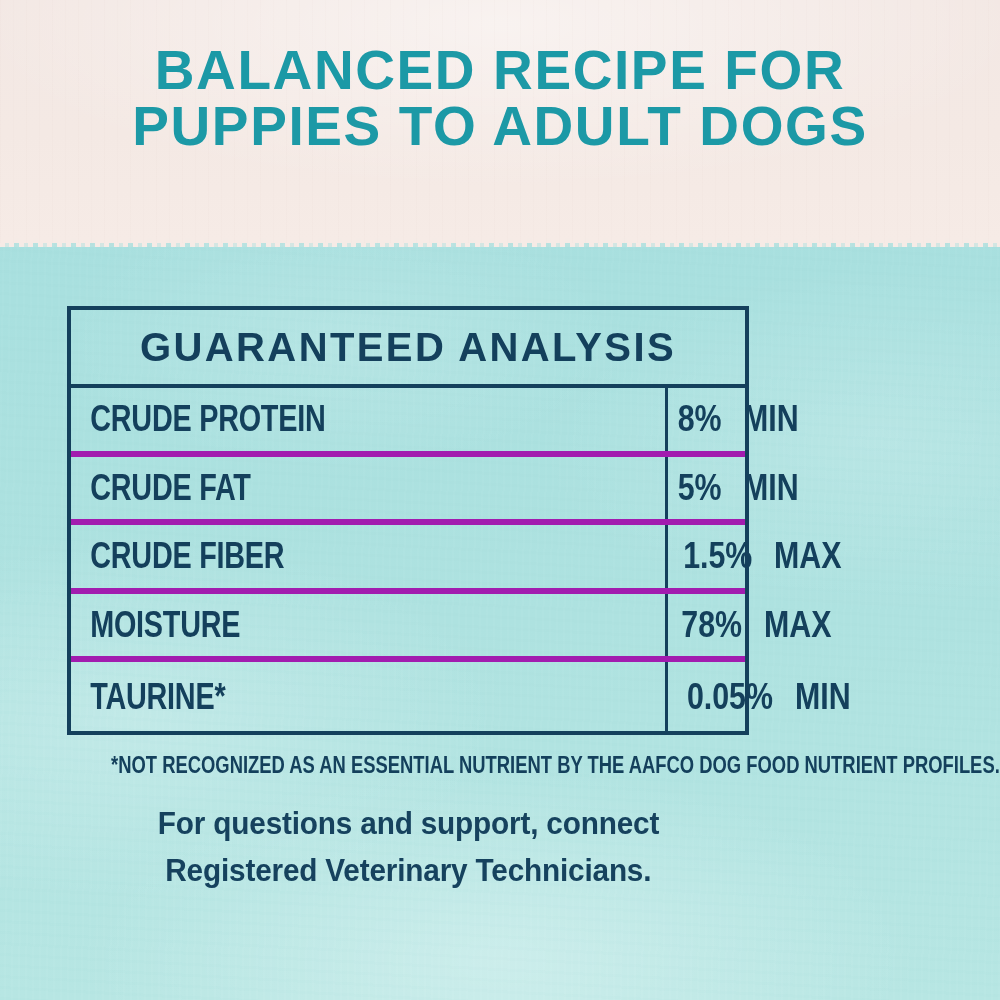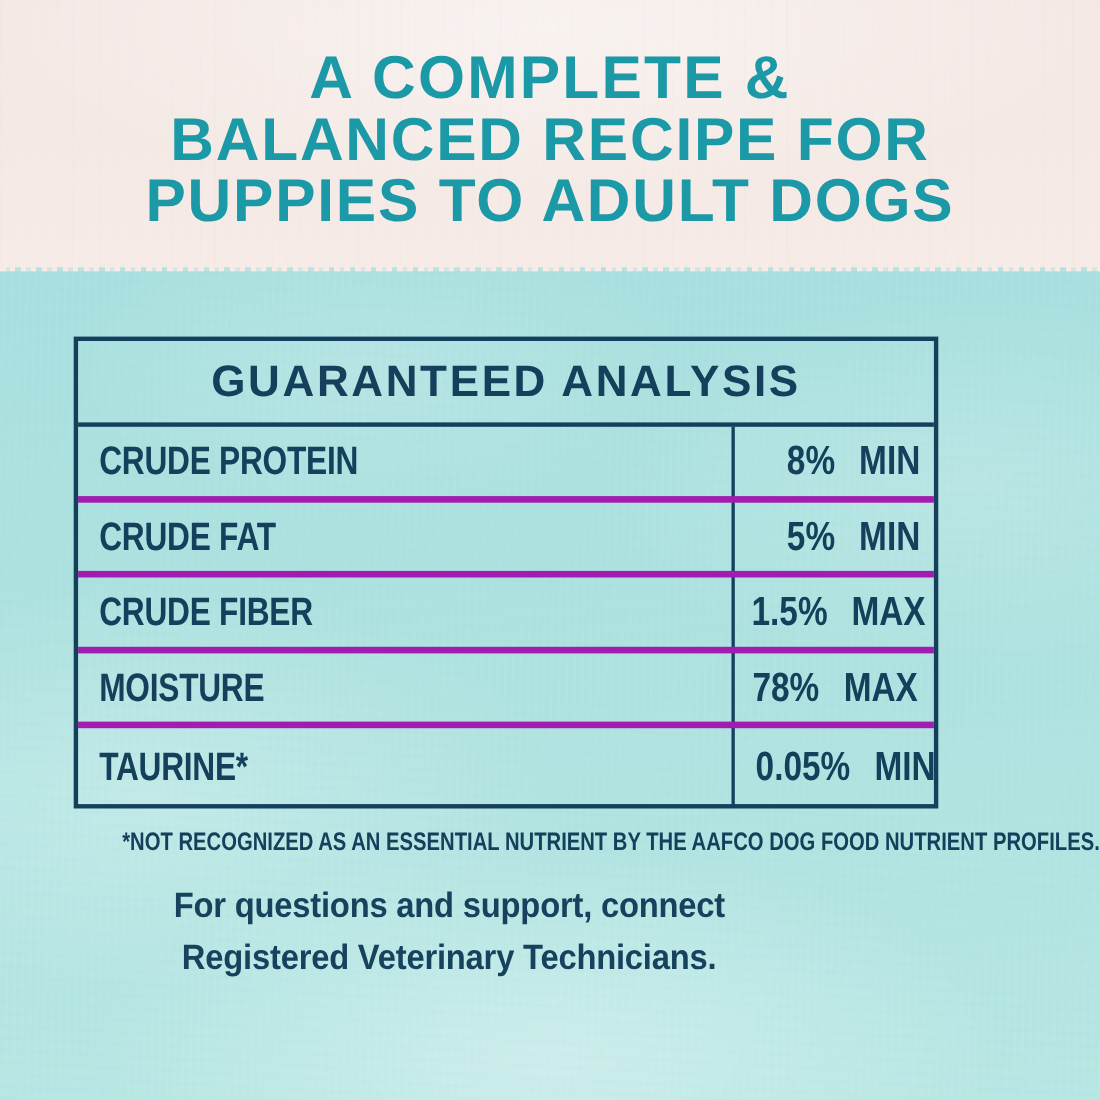--- a/index.html
+++ b/index.html
@@ -106,21 +106,21 @@
   }
   .headline .ln { display: block; }
   .headline .ln2 { letter-spacing: 1.6px; }
   .headline .ln3 { letter-spacing: 1.6px; }
 
   
   .ga-table {
     position: absolute;
     left: 67px;
     top: 306px;
-    width: 786px;
+    width: 682px;
     height: 429px;
     box-sizing: border-box;
     border: 4px solid #14405c;
     color: #14405c;
   }
 
   .ga-head {
     position: absolute;
     left: 0; top: 0;
     width: 100%;
@@ -254,21 +254,20 @@
 
 <div id="page">
 
   <div class="bg-teal"></div>
   <div class="bg-texture"></div>
 
   <div class="bg-cream"></div>
   <div class="cream-texture"></div>
 
   <div class="headline">
-    <span class="ln ln1">A COMPLETE &amp;</span>
     <span class="ln ln2">BALANCED RECIPE FOR</span>
     <span class="ln ln3">PUPPIES TO ADULT DOGS</span>
   </div>
 
   <div class="ga-table">
 
     <div class="ga-head">
       <div class="ga-head-title">GUARANTEED ANALYSIS</div>
     </div>
 

